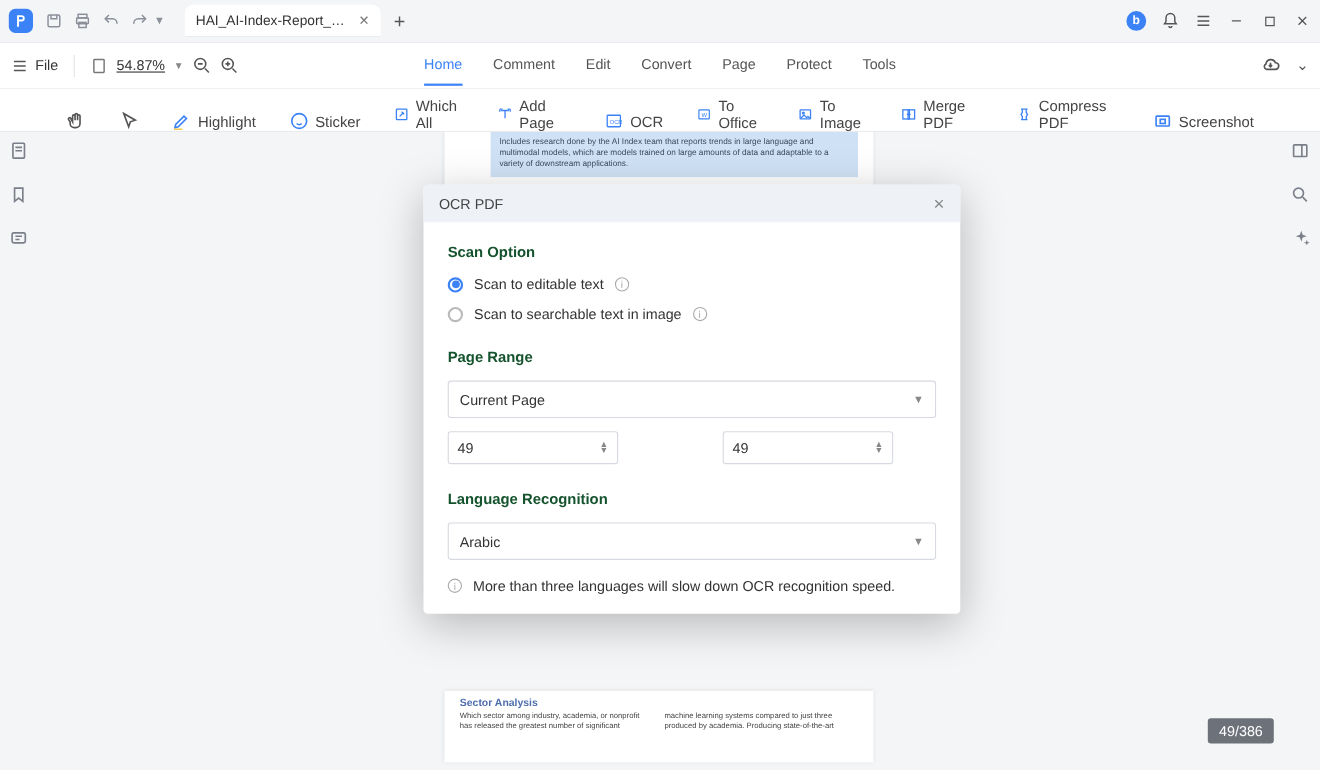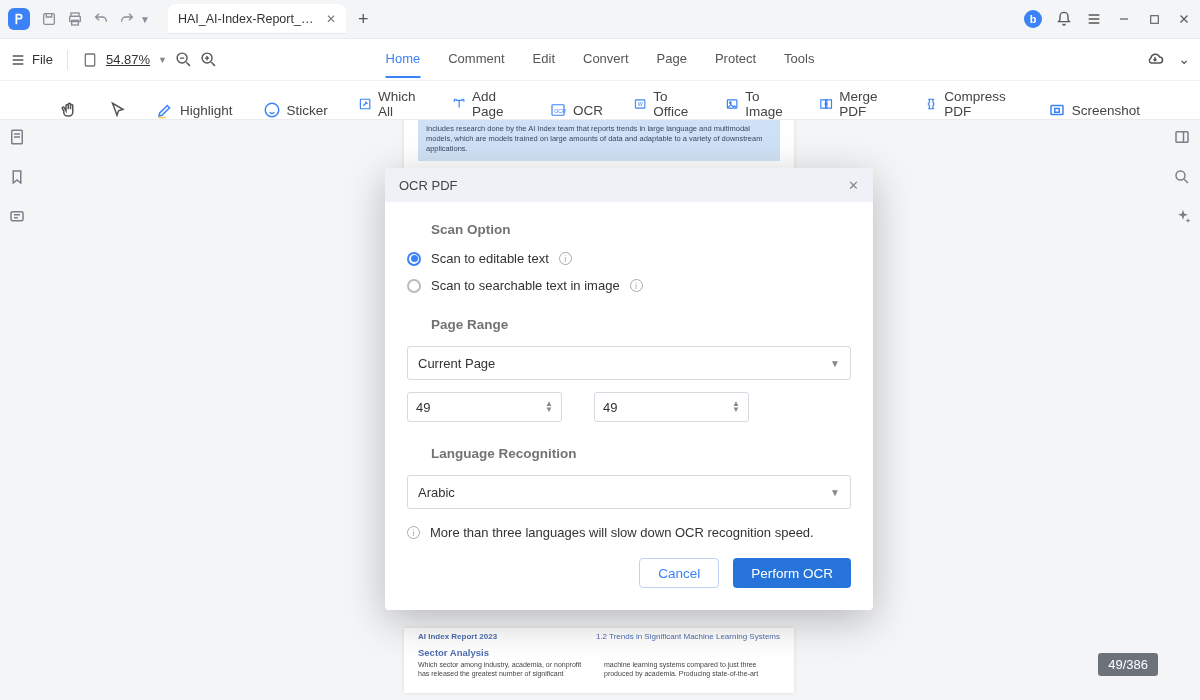--- a/index.html
+++ b/index.html
@@ -39,44 +39,44 @@
   .leftrail { position:absolute; left:0; top:120px; width:34px; display:flex; flex-direction:column; gap:22px; align-items:center; padding-top:8px;}
   .leftrail .rail-ico { width:18px;height:18px;color:#7a7f89;cursor:pointer;}
 
   
   .rightrail { position:absolute; right:0; top:120px; width:36px; display:flex; flex-direction:column; gap:22px; align-items:center; padding-top:8px;}
   .rightrail .rail-ico { width:18px;height:18px;color:#7a7f89;cursor:pointer;}
   .sparkle { color:#6aa5ff;}
 
   
   .docarea { position:absolute; left:34px; right:36px; top:120px; bottom:0; background:#f4f5f7; display:flex; justify-content:center; overflow:hidden;}
-  .page { width:390px; background:#fff; margin-top:-10px; box-shadow:0 0 4px rgba(0,0,0,.1); position:relative;}
+  .page { width:390px; background:#fff; margin-top:-10px; box-shadow:0 0 4px rgba(0,0,0,.1); position:relative;padding-left:28px;}
   .page .blurb-box { background:#cfe2f5; margin:8px 14px 0 14px; padding:6px 8px 8px 8px; font-size:7.5px; color:#3a4a5f; line-height:1.3;}
   .page .heading { color:#4d6db0; font-size:18px; font-weight:600; margin:14px 18px 0 18px;}
   .page-lower { position:absolute; bottom:0; left:0; right:0; background:#fff; height:65px; box-shadow:0 0 4px rgba(0,0,0,.1);}
   .page-lower .ftr { font-size:8px; color:#4d6db0; display:flex; justify-content:space-between; padding:4px 14px 0 14px;}
   .page-lower .sector { color:#4d6db0; font-size:9.5px; font-weight:700; margin:6px 14px 0 14px;}
   .page-lower .cols { display:flex; gap:10px; padding:2px 14px 0 14px; font-size:7px; color:#444; line-height:1.3;}
   .page-lower .cols div { flex:1;}
 
   
   .modal { position:absolute; left:385px; top:168px; width:488px; background:#fff; border-radius:4px; box-shadow:0 10px 40px rgba(0,0,0,.25); }
   .modal-head { height:34px; background:#eef2f7; border-radius:4px 4px 0 0; display:flex; align-items:center; padding:0 14px; justify-content:space-between;}
   .modal-title { font-size:13px; color:#444;}
   .modal-close { color:#888; cursor:pointer;}
   .modal-body { padding:20px 22px 18px 22px;}
-  .section-label { font-weight:600; font-size:13.5px; color:#737373; margin-bottom:14px;margin-left:24px;}
+  .section-label { font-weight:600; font-size:13.5px; color:#14532d; margin-bottom:14px;}
   .radio-row { display:flex; align-items:center; gap:10px; margin-bottom:12px; font-size:13px; color:#333;}
   .radio { width:14px;height:14px;border-radius:50%;border:2px solid #3b82f6; display:inline-flex;align-items:center;justify-content:center;}
   .radio.checked::after { content:""; width:7px;height:7px;border-radius:50%;background:#3b82f6;}
   .radio.unchecked { border-color:#bbb;}
   .info-ico { width:13px;height:13px;border:1px solid #aaa;border-radius:50%;color:#aaa;font-size:9px;display:inline-flex;align-items:center;justify-content:center;}
   .select { height:34px; border:1px solid #d6d9df; border-radius:3px; display:flex; align-items:center; padding:0 10px; justify-content:space-between; font-size:13px; color:#333; cursor:pointer; margin-bottom:12px;}
   .select .caret { color:#888; font-size:10px;}
-  .range-row { display:flex; gap:32px;}
+  .range-row { display:flex; gap:95px;}
   .spin { width:155px; height:30px; border:1px solid #d6d9df; border-radius:3px; display:flex; align-items:center; padding:0 8px; justify-content:space-between; font-size:13px;}
   .spin .arrows { display:flex; flex-direction:column; line-height:6px; font-size:8px; color:#888; cursor:pointer;}
   .hint-row { display:flex; align-items:center; gap:10px; font-size:13px; color:#333; margin-top:16px;}
   .modal-foot { display:flex; justify-content:flex-end; gap:14px; padding:0 22px 22px 22px;}
   .btn { height:30px; padding:0 18px; border-radius:4px; font-size:13.5px; display:flex;align-items:center;justify-content:center;cursor:pointer;}
   .btn-secondary { border:1px solid #bfd4f5; color:#3b82f6; background:#fff;}
   .btn-primary { background:#2673d9; color:#fff;}
 
   
   .page-counter { position:absolute; right:42px; bottom:24px; background:#6d7179; color:#fff; font-size:13px; padding:4px 10px; border-radius:3px;}
@@ -321,24 +321,20 @@
     </span>
 </div>
 
 <div class="docarea">
   <div style="position:relative;width:390px;">
     <div class="page" style="height:60px;">
       <div class="blurb-box">Includes research done by the AI Index team that reports trends in large language and multimodal models, which are models trained on large amounts of data and adaptable to a variety of downstream applications.</div>
       <div class="heading" style="position:absolute;top:44px;">1.2 Trends in Significant</div>
     </div>
     <div class="page-lower" style="position:absolute;top:508px;width:390px;">
-      <div class="ftr">
-        <span style="font-weight:600;">AI Index Report 2023</span>
-        <span>1.2 Trends in Significant Machine Learning Systems</span>
-      </div>
       <div class="sector">Sector Analysis</div>
       <div class="cols">
         <div>Which sector among industry, academia, or nonprofit has released the greatest number of significant</div>
         <div>machine learning systems compared to just three produced by academia. Producing state-of-the-art</div>
       </div>
     </div>
   </div>
 </div>
 
 <div class="modal">
@@ -384,23 +380,15 @@
     <div class="section-label">Language Recognition</div>
     <div class="select">
       <span>Arabic</span>
       <span class="caret">▼</span>
     </div>
     <div class="hint-row">
       <span class="info-ico">i</span>
       <span>More than three languages will slow down OCR recognition speed.</span>
     </div>
   </div>
-  <div class="modal-foot">
-    <div class="btn btn-secondary">
-        <span>Cancel</span>
-      </div>
-    <div class="btn btn-primary">
-        <span>Perform OCR</span>
-      </div>
-  </div>
 </div>
 
 <div class="page-counter">49/386</div>
 
 </body></html>

